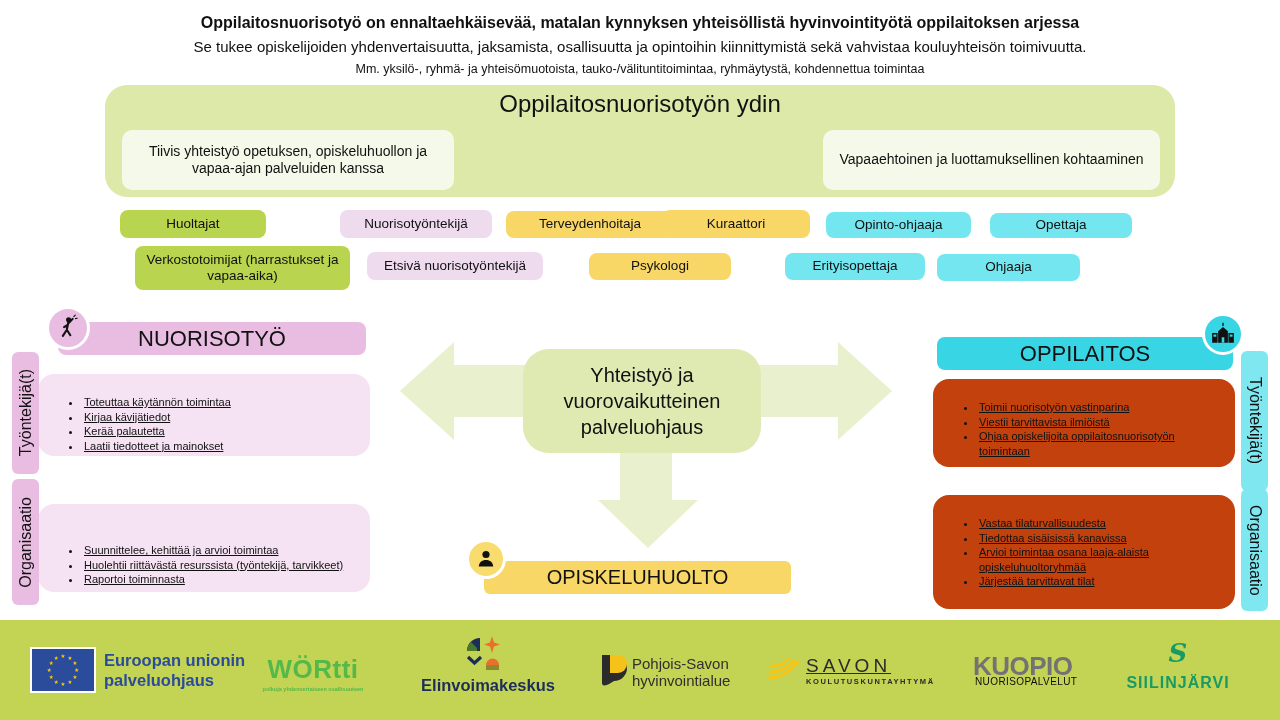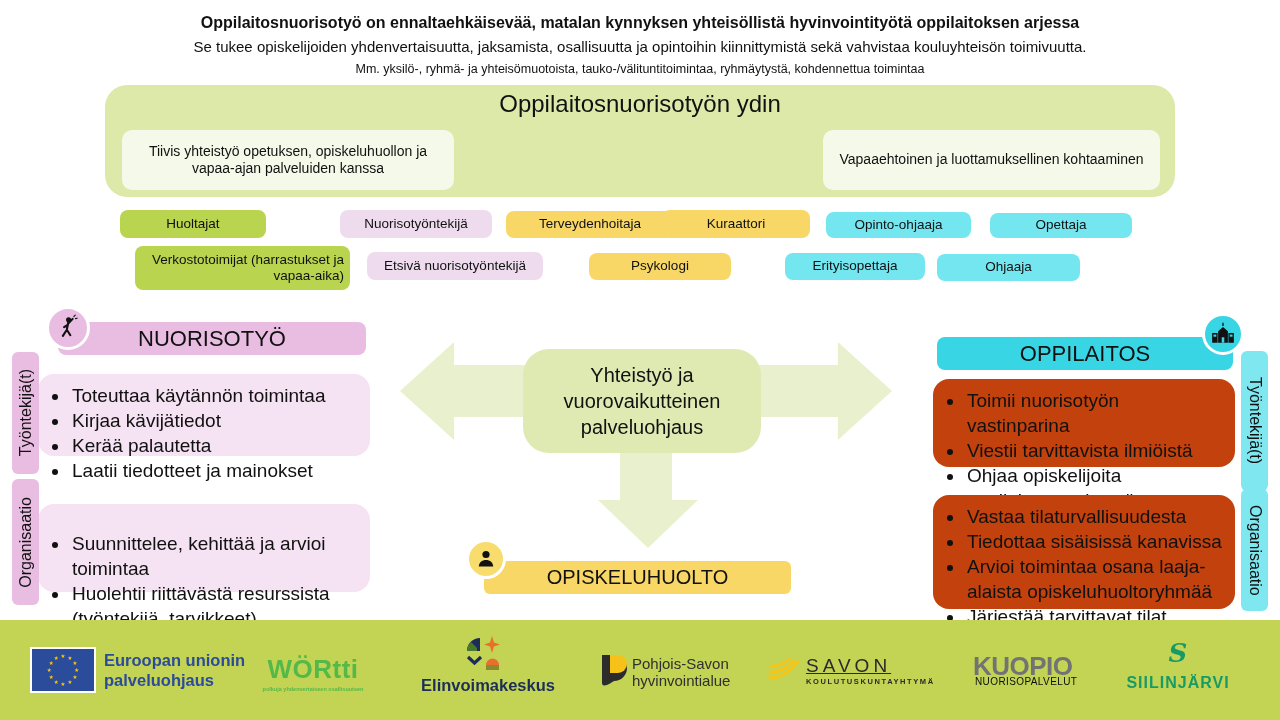--- a/index.html
+++ b/index.html
@@ -14,36 +14,36 @@
   .t2{left:0;top:38px;width:1280px;font-size:15px;text-align:center;}
   .t3{left:0;top:62px;width:1280px;font-size:12.5px;text-align:center;}
 
   
   .core{left:105px;top:85px;width:1070px;height:112px;background:#dcE9a9;background:#dce9a9;border-radius:22px;}
   .core-title{left:105px;top:90px;width:1070px;font-size:24px;text-align:center;}
   .core-item{background:#f5f9e9;border-radius:10px;font-size:14px;line-height:1.25;padding:4px 14px;}
 
   
   .pill{border-radius:8px;font-size:13.5px;line-height:1.2;display:flex;align-items:center;justify-content:center;text-align:center;padding:2px 6px;}
-  .c-green{background:#b9d44e;text-align:right;}
+  .c-green{background:#b9d44e;}
   .c-pink{background:#eedcee;}
   .c-yellow{background:#f8d767;}
   .c-cyan{background:#74e6ef;}
 
   
   .hdr{border-radius:8px;font-size:22px;display:flex;align-items:center;justify-content:center;z-index:2;}
   .hdr-pink{background:#e9bce2;}
   .hdr-cyan{background:#38d5e4;}
   .hicon{border-radius:50%;border:3px solid #fff;display:flex;align-items:center;justify-content:center;z-index:3;}
 
   
   .bbox{border-radius:16px;padding:9px 10px 6px 8px;}
   .b-pink{background:#f5e2f3;}
   .b-cyan{background:#c2410c;}
-  .bbox ul{margin:0;padding:0 0 0 24px;font-size:19px;line-height:1.32;}
+  .bbox ul{margin:12px;padding:0 0 0 24px;font-size:11px;line-height:1.32;text-decoration:underline;}
   .bbox li{padding-left:2px;}
 
   
   .vlabel{display:flex;align-items:center;justify-content:center;border-radius:6px;font-size:16px;z-index:2;}
   .vlabel span{writing-mode:vertical-rl;white-space:nowrap;}
   .vlabel.left span{transform:rotate(180deg);}
   .v-pink{background:#e9bce2;}
   .v-cyan{background:#7ee7f0;}
 
   

